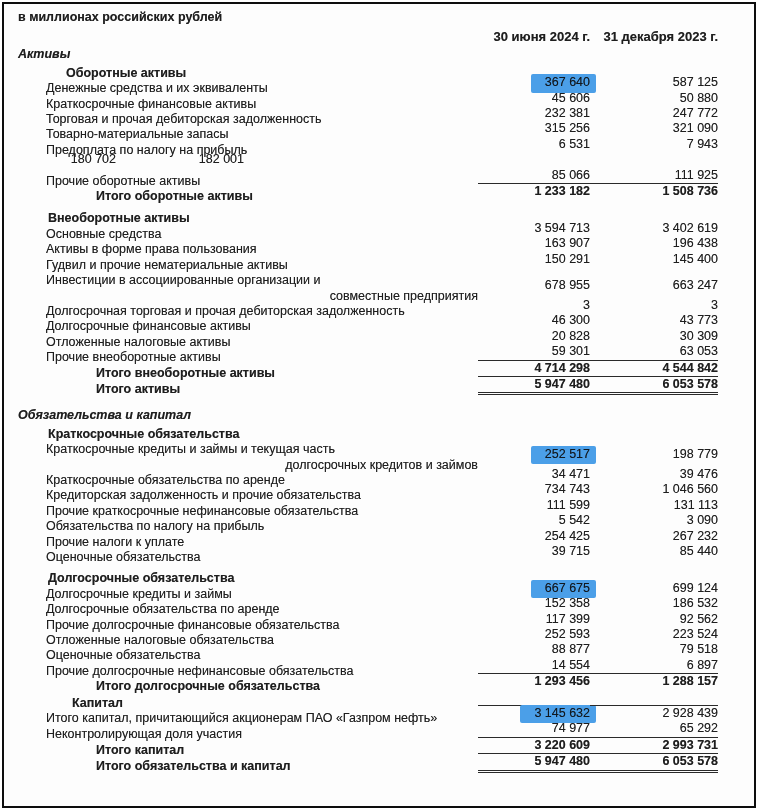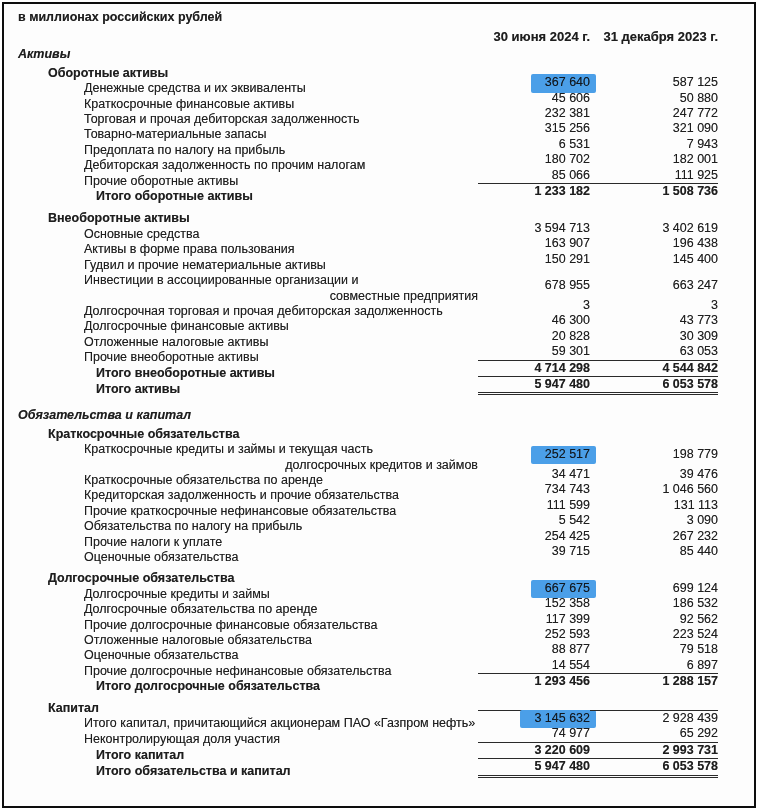--- a/index.html
+++ b/index.html
@@ -24,21 +24,21 @@
     position:relative; top:-6px; line-height:15.4px; white-space:nowrap;
   }
   .n1 { width:112px; }
   .n2 { width:128px; }
   .rpad { width:36px; }
   .header-row { margin-top:4px; }
   .header-row .n1, .header-row .n2 { top:0; font-weight:bold; font-size:13px; }
   
   .section .lab { font-weight:bold; font-style:italic; padding-left:14px; }
   .subheader .lab { font-weight:bold; padding-left:44px; }
-  .item .lab { padding-left:80px; }
+  .item .lab { padding-left:42px; }
   .total .lab { font-weight:bold; padding-left:92px; }
   .total .n1, .total .n2 { font-weight:bold; }
   
   .rule .n1, .rule .n2 { border-top:1.5px solid var(--rule); }
   .dbl .n1, .dbl .n2 { border-bottom:3px double var(--rule); }
   
   .hl {
     background:var(--hl);
     padding:1px 6px 2px 14px; margin:-1px -6px -2px 0;
     border-radius:2px; color:#101820;
@@ -65,21 +65,21 @@
       <div class="row section" style="margin-top: 3px;">
     <div class="lab"><span class="l1">Активы</span></div>
     <div class="n1">
           <span class="val"></span>
         </div>
     <div class="n2">
           <span class="val"></span>
         </div>
     <div class="rpad"></div>
   </div>
-      <div class="row subheader" style="margin-top: 3px;">
+      <div class="row subheader" style="margin-top: 3px; margin-left: 18px;">
     <div class="lab"><span class="l1">Оборотные активы</span></div>
     <div class="n1">
           <span class="val"></span>
         </div>
     <div class="n2">
           <span class="val"></span>
         </div>
     <div class="rpad"></div>
   </div>
       <div class="row item">
@@ -126,21 +126,20 @@
     <div class="lab"><span class="l1">Предоплата по налогу на прибыль</span></div>
     <div class="n1">
           <span class="val">6 531</span>
         </div>
     <div class="n2">
           <span class="val">7 943</span>
         </div>
     <div class="rpad"></div>
   </div>
       <div class="row item">
-    <div class="lab"><span class="l1">Дебиторская задолженность по прочим налогам</span></div>
     <div class="n1">
           <span class="val">180 702</span>
         </div>
     <div class="n2">
           <span class="val">182 001</span>
         </div>
     <div class="rpad"></div>
   </div>
       <div class="row item">
     <div class="lab"><span class="l1">Прочие оборотные активы</span></div>
@@ -435,21 +434,21 @@
       <div class="row total rule">
     <div class="lab"><span class="l1">Итого долгосрочные обязательства</span></div>
     <div class="n1">
           <span class="val">1 293 456</span>
         </div>
     <div class="n2">
           <span class="val">1 288 157</span>
         </div>
     <div class="rpad"></div>
   </div>
-      <div class="row subheader" style="margin-top: 5px;">
+      <div class="row subheader" style=" padding-left: 24px;">
     <div class="lab"><span class="l1">Капитал</span></div>
     <div class="n1">
           <span class="val"></span>
         </div>
     <div class="n2">
           <span class="val"></span>
         </div>
     <div class="rpad"></div>
   </div>
       <div class="row item rule">

